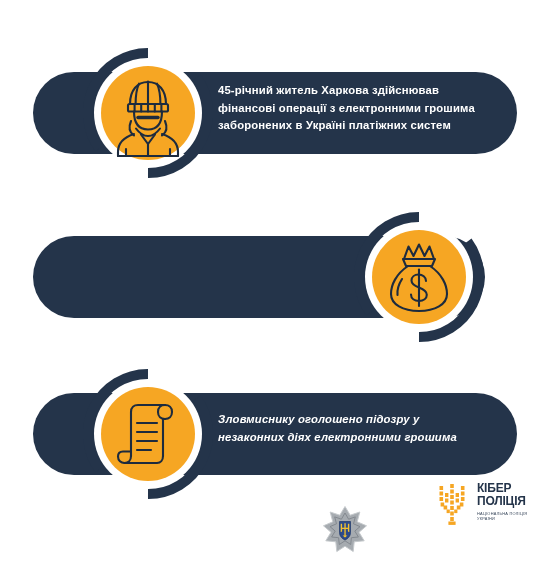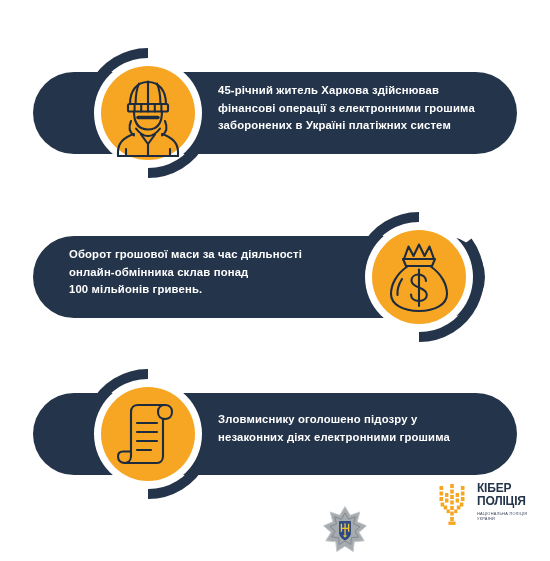--- a/index.html
+++ b/index.html
@@ -176,23 +176,20 @@
           <path d="M25 83 L25 90 M69 83 L69 90"></path>
         </g>
       </svg>
     </div>
   </div>
 
   <div class="row" style="top:213px;height:145px;">
 
     <div class="pill" style="left:33px;top:23px;width:452px;height:82px;"></div>
 
-    <div class="pill-text" style="left:69px;top:33px;width:270px;">Оборот грошової маси за час діяльності
-онлайн-обмінника склав понад
-100 мільйонів гривень.</div>
 
     <div class="medallion" style="left:354px;top:-1px;">
       <svg class="arcs" viewBox="0 0 130 130">
         <path d="M 65 5 A 60 60 0 0 0 16.5 100.5" fill="none" stroke="#24344a" stroke-width="10"></path>
         <path d="M 113.5 29.5 A 60 60 0 0 1 65 125" fill="none" stroke="#24344a" stroke-width="10"></path>
       </svg>
       <div class="whitering"></div>
       <div class="disc"></div>
       <svg class="glyph" viewBox="0 0 94 94">
         <g fill="none" stroke="#1d2b3e" stroke-width="2.1" stroke-linecap="round" stroke-linejoin="round">
@@ -205,21 +202,21 @@
 
           <path d="M30 49 C26.5 54.5 25 60 25.5 65"></path>
 
           <path d="M54 51 C54 47 50.5 44.5 46.5 44.5 C42.5 44.5 39.5 47 39.5 50.5 C39.5 54 42.5 55.8 47 57.5 C51.5 59.2 54.8 61 54.8 64.8 C54.8 68.5 51.5 71 47 71 C42.5 71 39 68.5 39 64.5"></path>
           <path d="M47 39.5 L47 76"></path>
         </g>
       </svg>
     </div>
   </div>
 
-  <div class="row" style="top:373px;height:135px;">
+  <div class="row" style="top:373px;height:135px;font-style:italic;">
 
     <div class="pill" style="left:33px;top:20px;width:484px;height:82px;"></div>
 
     <div class="pill-text" style="left:218px;top:38px;width:290px;">Зловмиснику оголошено підозру у
 незаконних діях електронними грошима</div>
 
     <div class="medallion" style="left:83px;top:-4px;">
       <svg class="arcs" viewBox="0 0 130 130">
         <path d="M 65 5 A 60 60 0 0 0 16.5 100.5" fill="none" stroke="#24344a" stroke-width="10"></path>
         <path d="M 113.5 29.5 A 60 60 0 0 1 65 125" fill="none" stroke="#24344a" stroke-width="10"></path>

